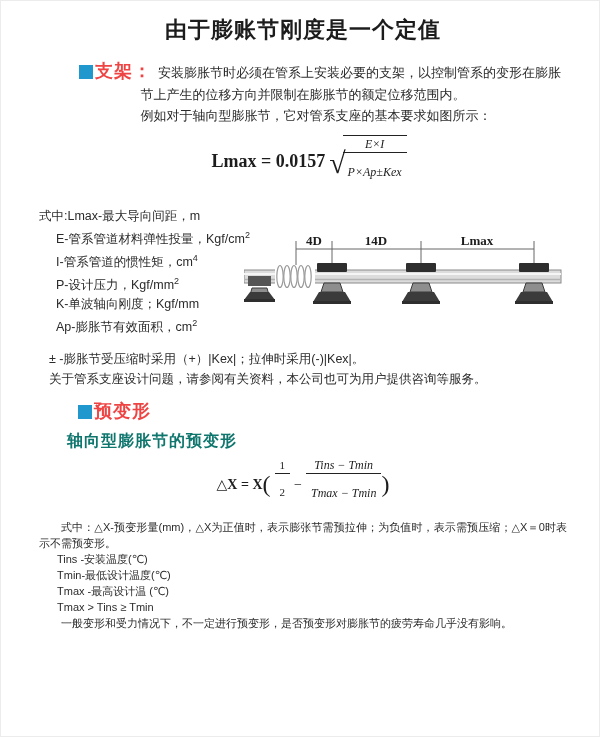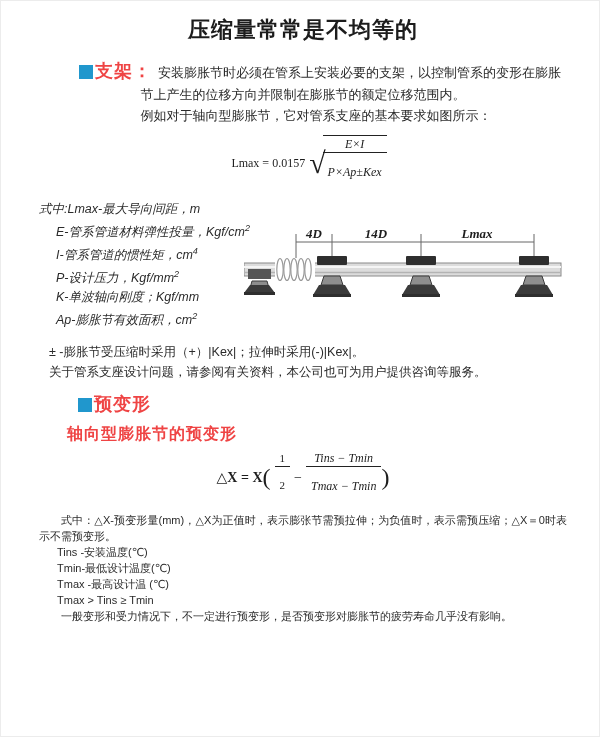--- a/index.html
+++ b/index.html
@@ -28,55 +28,55 @@
     display:inline-block; width:14px; height:14px;
     background:#2097cd; vertical-align:-2px; margin-right:2px;
   }
   .sec-label { color:#ef4444; font-size:18px; font-weight:bold; letter-spacing:1px; margin-right:6px; }
   .body-text { font-size:13px; line-height:21.5px; color:#2b2b2b;text-align:center; }
   .indent { text-indent:2em; }
   .justify { text-align:justify; }
 
   .sec-header-block { margin:10px 0 6px 0;padding-left:39px; }
 
-  .sub-header { color:#ef4444; font-size:17px; font-weight:bold; letter-spacing:1px; }
+  .sub-header { color:#0f766e; font-size:17px; font-weight:bold; letter-spacing:1px; }
 
   
   .formula-row { text-align:center; font-family:"Liberation Serif","DejaVu Serif",serif; color:#1d1d1d; }
-  .formula-row .flhs { font-weight:normal; font-size:12px; }
+  .formula-row .flhs { font-weight:bold; font-size:18px; }
   .radical { font-size:30px; font-weight:normal; vertical-align:-6px; line-height:0; }
   .radicand { display:inline-block; border-top:1.5px solid #222; vertical-align:middle; margin-left:-3px; padding-top:1px; }
   .frac { display:inline-block; vertical-align:middle; font-style:italic; font-size:12px; line-height:1.25; text-align:center; }
   .frac .num { display:block; border-bottom:1px solid #222; padding:0 5px; }
   .frac .den { display:block; padding:12px 5px; }
   .bigparen { font-size:24px; vertical-align:-3px; font-weight:normal; }
   .fmid { font-size:14px; font-weight:bold; }
   .fplain { font-size:14px; }
   .smallfrac { font-style:normal; font-size:11px; }
 
   
-  .vars-zone { position:relative; margin-top:8px; min-height:142px;font-style:italic; }
+  .vars-zone { position:relative; margin-top:15px; min-height:142px; }
   .vars-list { width:250px; font-size:12.5px; line-height:19px; }
   .vars-list .vline { white-space:nowrap; }
   .vars-list .vline.sub { padding-left:17px; }
   sup { font-size:9px; }
 
   .full-line { font-size:12.5px; line-height:20px; padding-left:10px; }
 
   .diagram { position:absolute; left:205px; top:25px; }
 
   .def-line { font-size:11px; line-height:16px; }
   .def-line.pad { padding-left:18px; }
 </style>
 </head>
 <body>
 
 <div class="page">
 
-  <div class="doc-title">压缩量常常是不均等的</div>
+  <div class="doc-title">由于膨账节刚度是一个定值</div>
 
   <div class="sec-header-inline body-text">
     <span class="sec-marker"></span><span class="sec-label">支架：</span><span>安装膨胀节时必须在管系上安装必要的支架，以控制管系的变形在膨胀节上产生的位移方向并限制在膨胀节的额定位移范围内。</span>
   </div>
 
   <div class="body-text indent">例如对于轴向型膨胀节，它对管系支座的基本要求如图所示：</div>
 
   <div class="formula-row" style="margin:8px 0 4px 12px;">
     <span class="flhs">Lmax = 0.0157</span>
     <span class="radical">√</span><span class="radicand"><span class="frac"><span class="num">E×I</span><span class="den">P×Ap±Kex</span></span></span>

